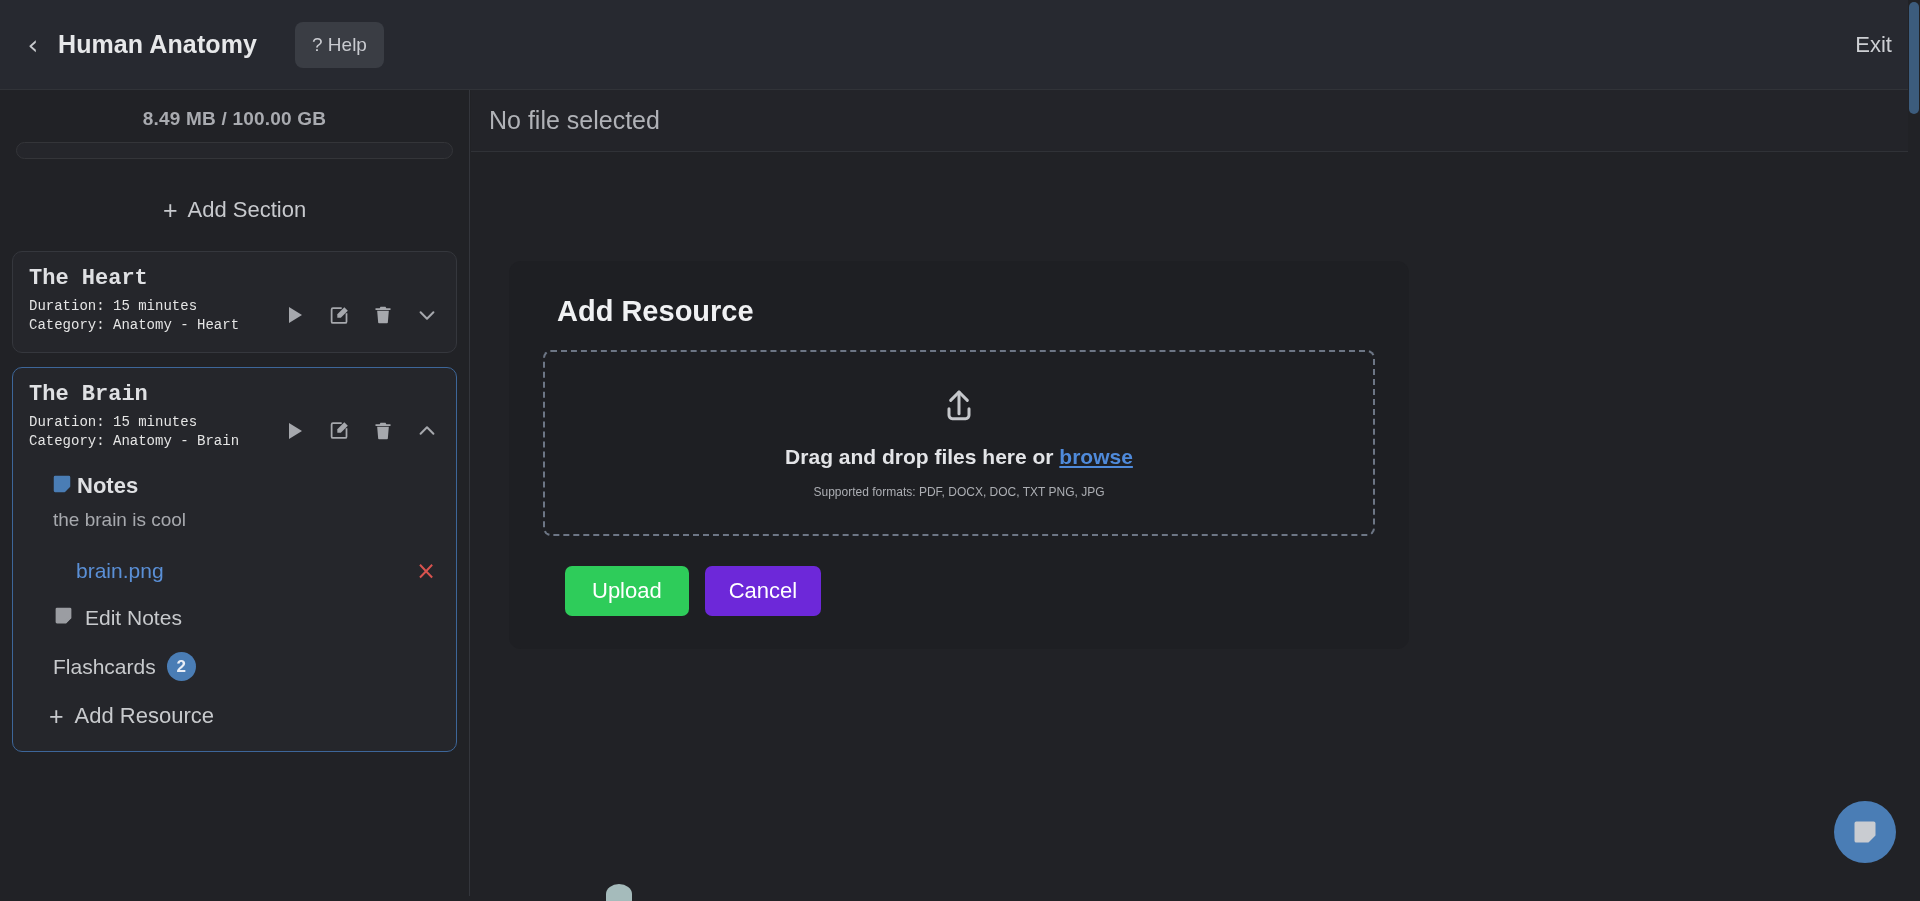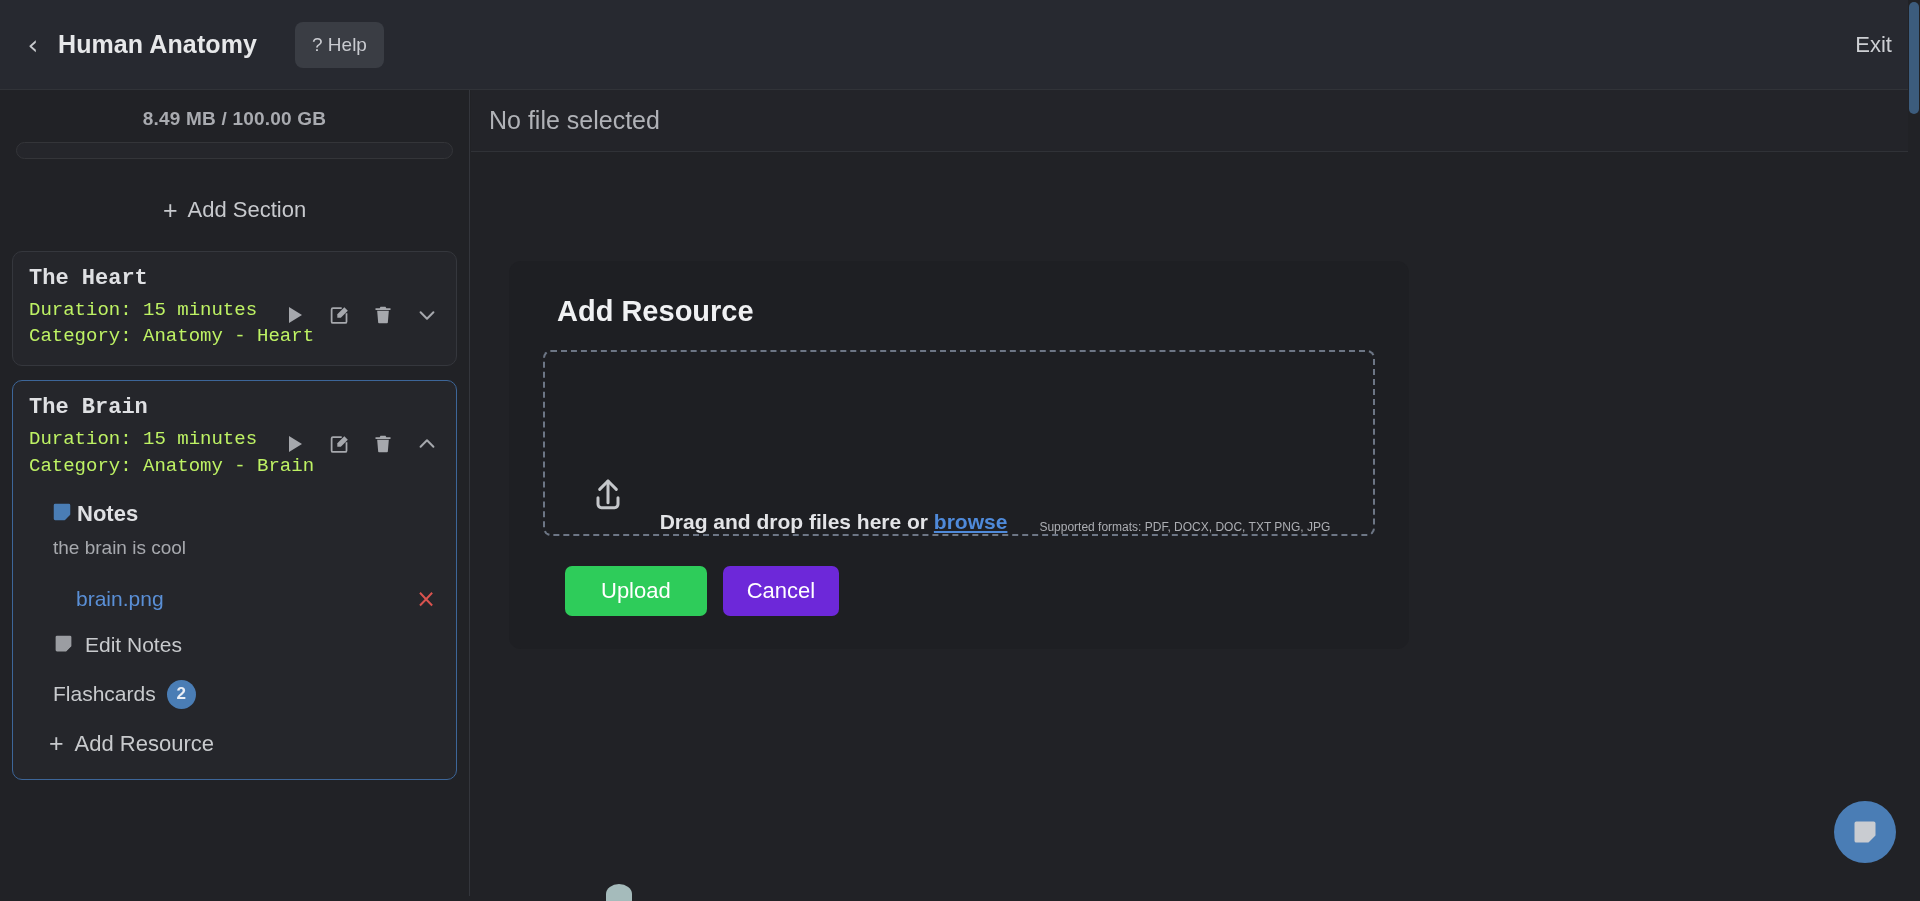--- a/index.html
+++ b/index.html
@@ -82,21 +82,21 @@
     background: #25262b;
     border: 1px solid #35373d;
     border-radius: 10px;
     padding: 14px 16px 16px 16px;
     margin-bottom: 14px;
     position: relative;
   }
   .section-card.selected { border-color: #3d6699; }
   .sec-head { position: relative; font-family: Liberation Mono, monospace; }
   .sec-title { font-size: 22px; font-weight: bold; color: #dfe0e3; margin-bottom: 6px; }
-  .sec-meta { font-size: 19px; color: #bef264; line-height: 1.38; }
+  .sec-meta { font-size: 14px; color: #e5e5e5; line-height: 1.38; }
   .sec-actions {
     position: absolute; right: 0; top: 36px;
     display: flex; align-items: center; gap: 18px;
   }
   .ico-btn {
     width: 26px; height: 26px; display: flex; align-items: center; justify-content: center;
     cursor: pointer; color: #a6a8ad; background: none; border: none; padding: 0;
   }
   .ico-btn svg { display: block; }
 
@@ -151,31 +151,31 @@
     position: absolute; left: 509px; top: 261px;
     width: 900px; height: 388px;
     background: #1e1f23; border-radius: 12px;
     padding: 26px 28px;
     z-index: 10;
   }
   .modal-title { font-size: 29px; font-weight: bold; color: #f0f1f3; margin: 8px 0 22px 20px; }
   .dropzone {
     border: 2px dashed #6d7685; border-radius: 8px;
     height: 186px; margin: 0 6px;
-    display: flex; flex-direction: row; align-items: flex-end; justify-content: center; gap: 32px;
+    display: flex; flex-direction: column; align-items: center; justify-content: center;
   }
   .upload-icon { margin-bottom: 14px; color: #c5c7cb; }
   .dz-main { font-size: 21px; color: #e3e4e7; font-weight: bold; }
   .dz-browse { color: #4f8ada; text-decoration: underline; cursor: pointer; font-weight: bold; }
   .dz-sub { font-size: 12px; color: #acaeb3; margin-top: 16px; }
   .modal-actions { display: flex; gap: 16px; margin: 30px 0 0 28px; }
   .btn-upload {
     background: #2ecc5a; color: #ffffff; border: none; border-radius: 7px;
     font-size: 22px; font-family: "Liberation Sans", sans-serif;
-    padding: 12px 36px; cursor: pointer;
+    padding: 12px 27px; cursor: pointer;
   }
   .btn-cancel {
     background: #6d28d9; color: #ffffff; border: none; border-radius: 7px;
     font-size: 22px; font-family: "Liberation Sans", sans-serif;
     padding: 12px 24px; cursor: pointer;
   }
 
   
   .fab {
     position: absolute; right: 24px; bottom: 38px;

